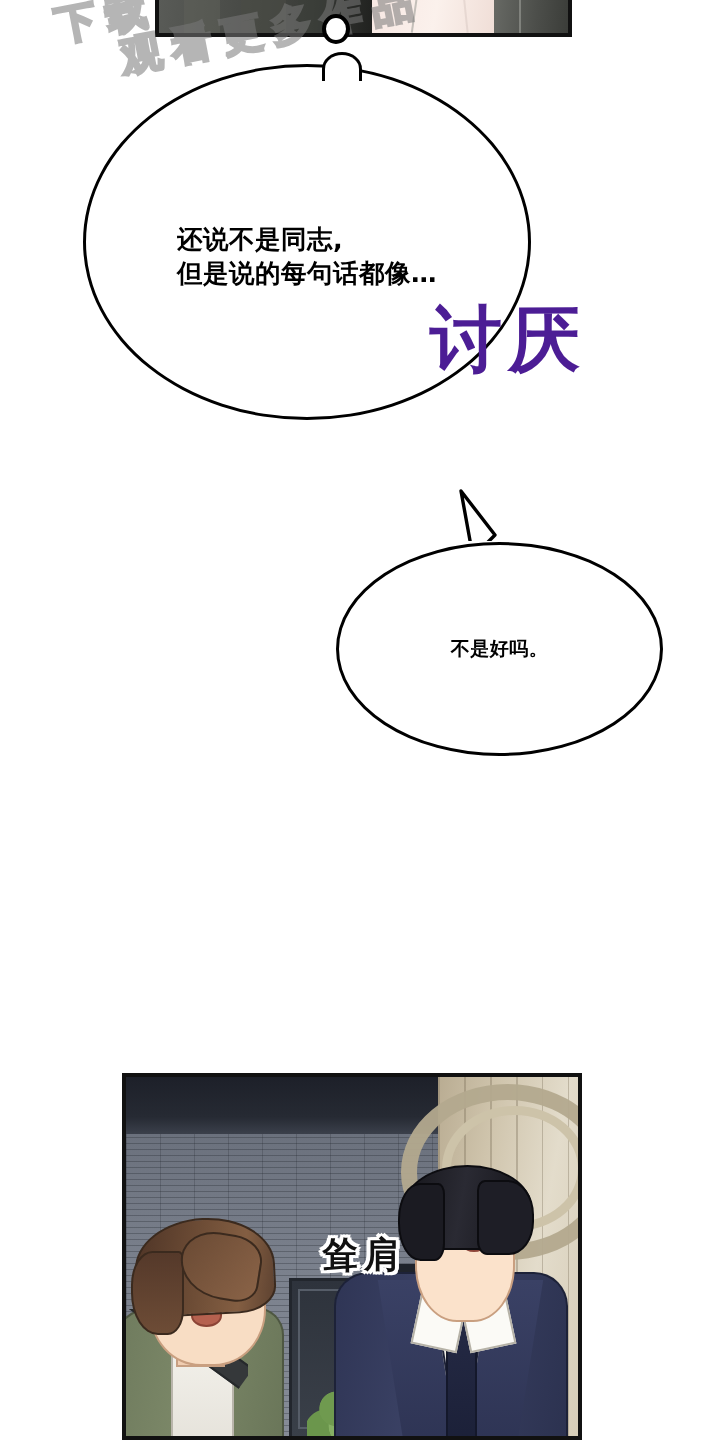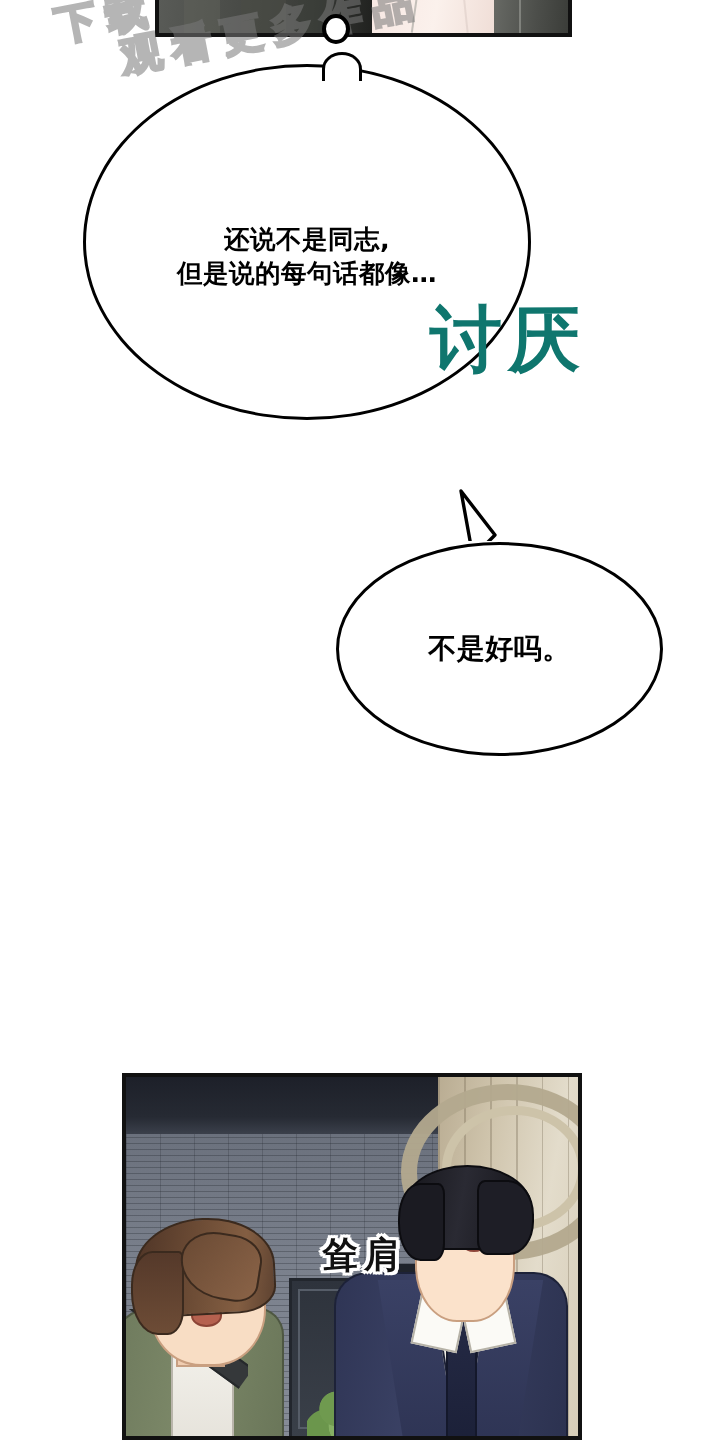--- a/index.html
+++ b/index.html
@@ -43,21 +43,21 @@
   .wm-l1{margin-left:0px;}
   .wm-l2{margin-left:58px;}
 
   
   .bubble{
     position:absolute;background:#fff;border:3.4px solid #000;
     border-radius:50%;box-sizing:border-box;
     display:flex;align-items:center;justify-content:center;
   }
   .btext{
-    text-align:center;color:#000;font-weight:bold;
+    text-align:left;color:#000;font-weight:bold;
     font-family:"DejaVu Sans","Liberation Sans",sans-serif;
     line-height:1.34;letter-spacing:.5px;white-space:pre-line;
   }
 
   
   #bubble1{left:83px;top:64px;width:448px;height:356px;}
   #bubble1 .btext{font-size:25.5px;transform:translateY(14px);}
   .thought-bump{
     position:absolute;left:322px;top:52px;width:40px;height:34px;
     background:#fff;border:3.4px solid #000;border-radius:50% 50% 0 0;
@@ -74,21 +74,21 @@
   
   .blue-shout{
     position:absolute;left:430px;top:303px;
     font-size:72px;font-weight:bold;letter-spacing:6px;
     font-family:"DejaVu Sans","Liberation Sans",sans-serif;
     white-space:nowrap;line-height:1;
   }
 
   
   #bubble2{left:336px;top:542px;width:327px;height:214px;}
-  #bubble2 .btext{font-size:28px;}
+  #bubble2 .btext{font-size:19px;}
   .tail2{position:absolute;left:455px;top:489px;width:60px;height:70px;}
 
   
   #bubble3{left:134px;top:833px;width:396px;height:308px;}
   #bubble3 .btext{font-size:25.5px;transform:translateY(-6px);}
   .tail3{position:absolute;left:300px;top:1060px;width:70px;height:110px;}
 
   
   .panel-bottom{
     position:absolute;left:122px;top:1073px;width:460px;height:367px;
@@ -251,21 +251,21 @@
     <div class="wm-line wm-l2">观看更多作品</div>
   </div>
 
   <div class="thought-dot"></div>
   <div class="bubble" id="bubble1">
     <div class="btext">还说不是同志,
 但是说的每句话都像…</div>
   </div>
   <div class="thought-bump"></div>
 
-  <div class="blue-shout" style="color:#0f766e;">讨厌</div>
+  <div class="blue-shout" style="color:#4c1d95;">讨厌</div>
 
   <svg class="tail2" viewBox="0 0 60 70">
     <polygon points="18,68 6,2 40,46" fill="#ffffff" stroke="#000000" stroke-width="3.4" stroke-linejoin="round"></polygon>
     <rect x="10" y="52" width="36" height="18" fill="#ffffff"></rect>
   </svg>
   <div class="bubble" id="bubble2">
     <div class="btext">不是好吗。</div>
   </div>
 
   <svg class="tail3" viewBox="0 0 70 110">

